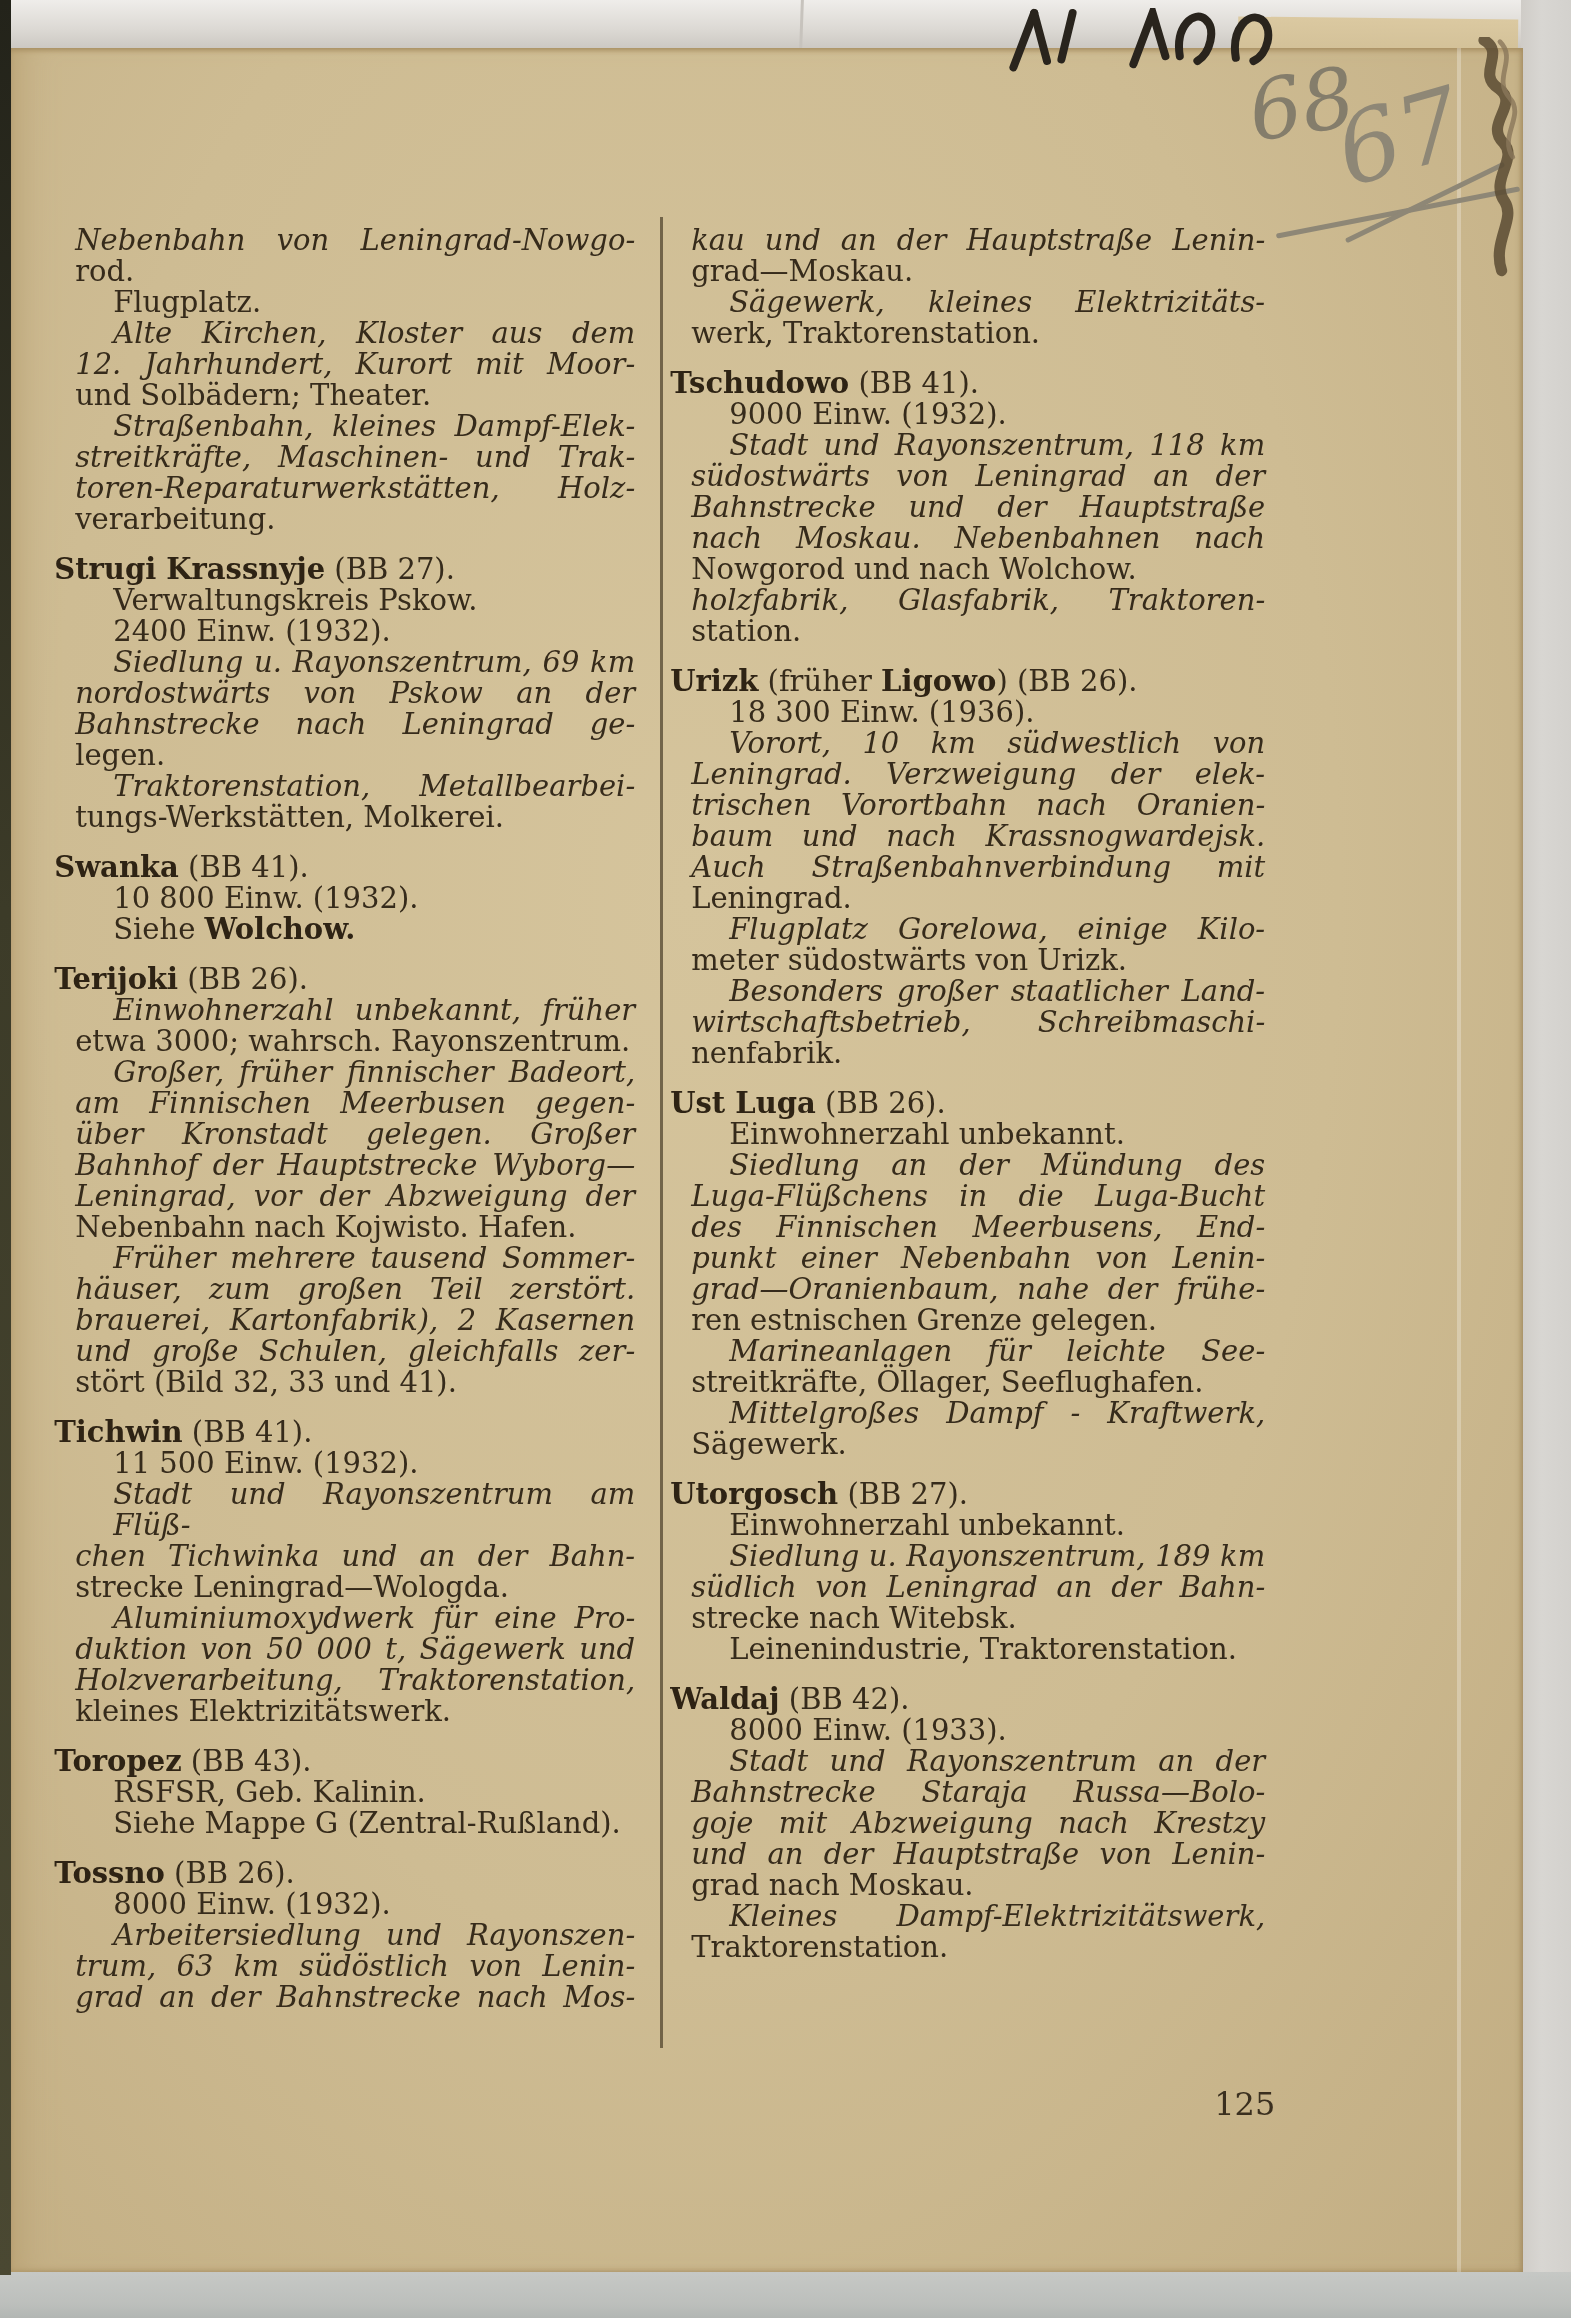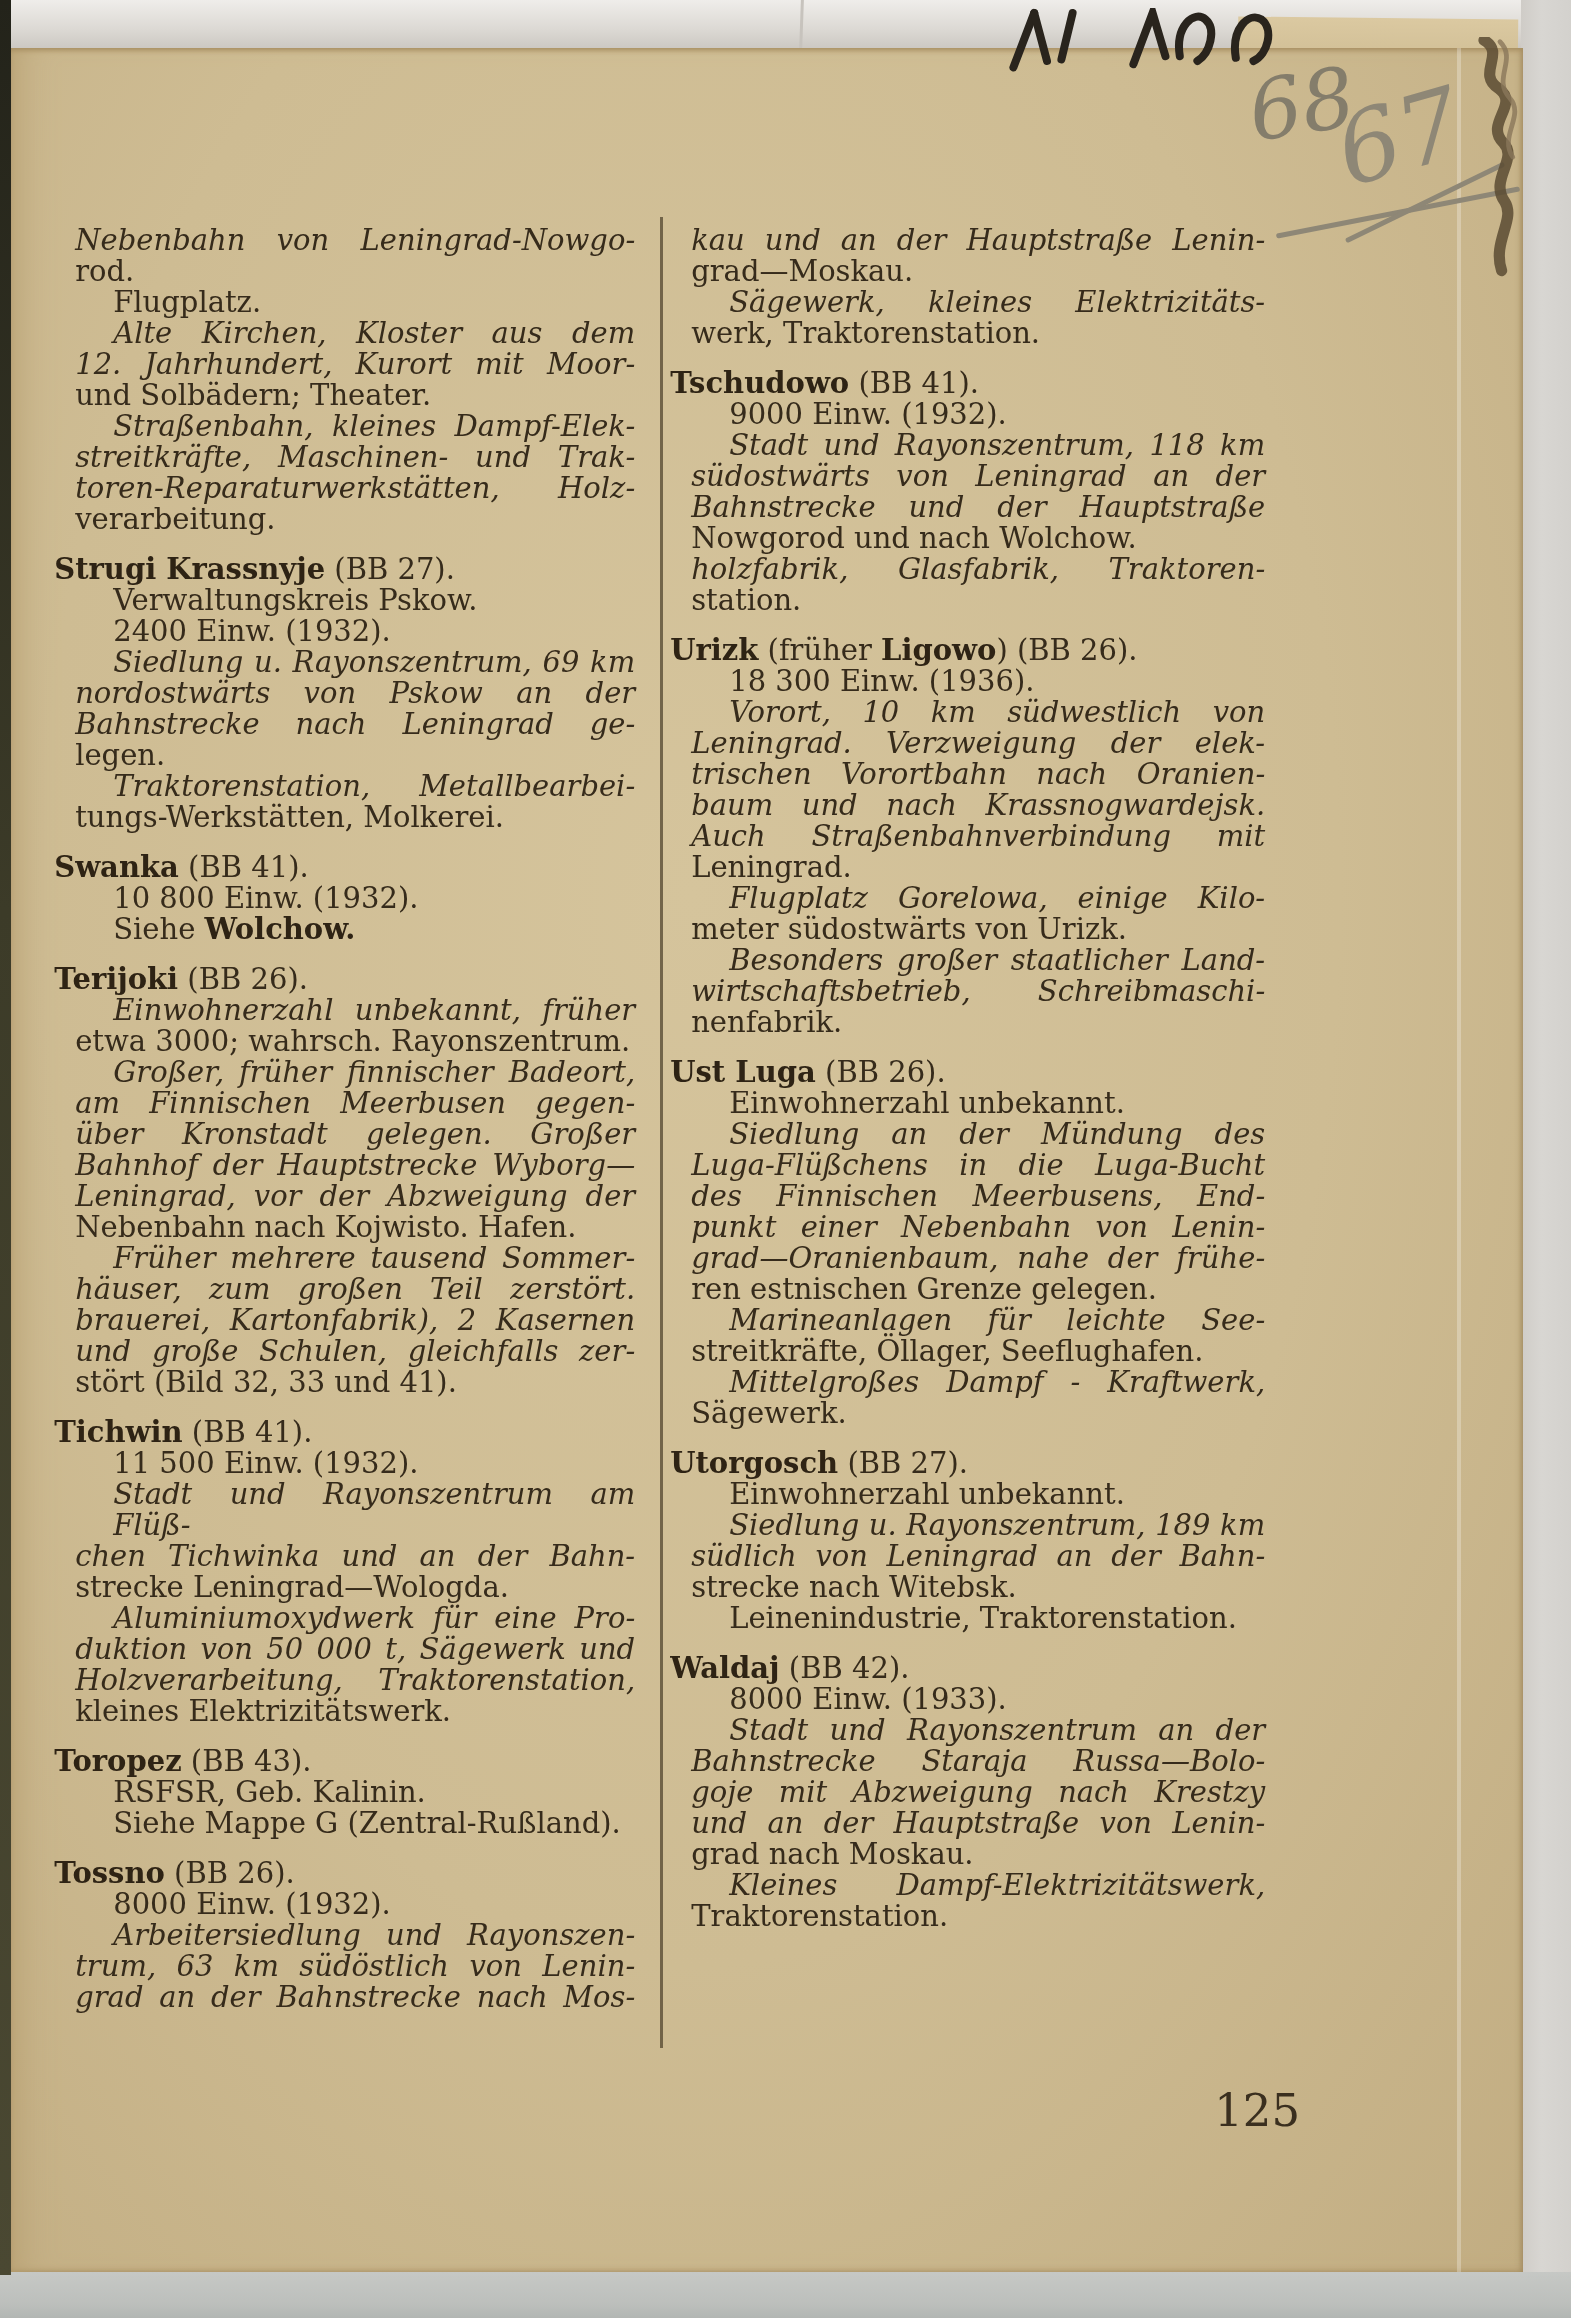--- a/index.html
+++ b/index.html
@@ -42,21 +42,21 @@
   .line{font-size:29px;line-height:31px;white-space:normal;}
   .jl{text-align:justify;text-align-last:justify;font-style:italic;}
   .ind{padding-left:38px;}
   .b{font-weight:700;color:#2e2314;}
   .entry-header{margin-top:19px;}
   .entry-header .line{margin-left:-21px;margin-top:10px;}
   .para{margin:0;}
 
   
   #page-number{position:absolute;left:1203px;top:2040px;z-index:3;
-      font-size:45px;line-height:1;color:#3a2f1f;}
+      font-size:32px;line-height:1;color:#3a2f1f;}
 
   
   .pencil{position:absolute;z-index:4;font-style:italic;font-family:"DejaVu Serif",serif;}
   #pencil-68{left:1238px;top:8px;font-size:83px;color:#847d6b;transform:rotate(-9deg);}
   #pencil-67{left:1326px;top:32px;font-size:98px;color:#8e8776;transform:rotate(-16deg);}
   .strike{position:absolute;z-index:5;background:#8e8776;border-radius:2.4px;height:4.8px;}
   #strike-long{left:1263px;top:162px;width:248px;transform:rotate(-11deg);}
   #strike-short{left:1326px;top:152px;width:176px;transform:rotate(-26deg);}
 
   
@@ -201,20 +201,21 @@
         <div class="entry-header">
           <div class="line"><span class="b">Tschudowo</span><span> (BB 41).</span></div>
         </div>
         <div class="para">
           <div class="line ind"><span>9000 Einw. (1932).</span></div>
         </div>
         <div class="para">
           <div class="line jl ind"><span>Stadt und Rayonszentrum, 118 km</span></div>
           <div class="line jl"><span>südostwärts von Leningrad an der</span></div>
           <div class="line jl"><span>Bahnstrecke und der Hauptstraße</span></div>
+          <div class="line jl"><span>nach Moskau. Nebenbahnen nach</span></div>
           <div class="line"><span>Nowgorod und nach Wolchow.</span></div>
         </div>
         <div class="para">
           <div class="line jl"><span>holzfabrik, Glasfabrik, Traktoren-</span></div>
           <div class="line"><span>station.</span></div>
         </div>
         <div class="entry-header">
           <div class="line"><span class="b">Urizk</span><span> (früher </span><span class="b">Ligowo</span><span>) (BB 26).</span></div>
         </div>
         <div class="para">

